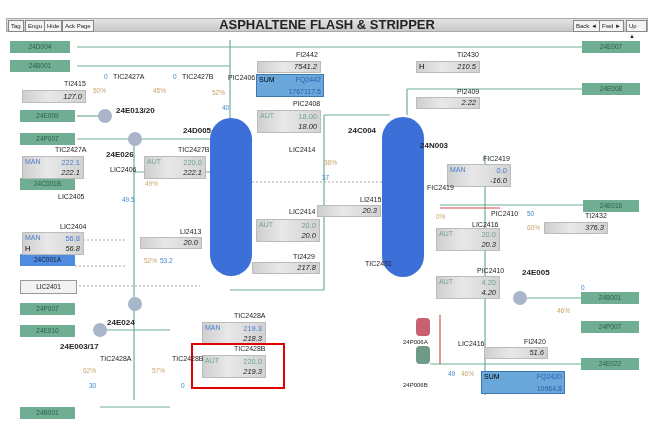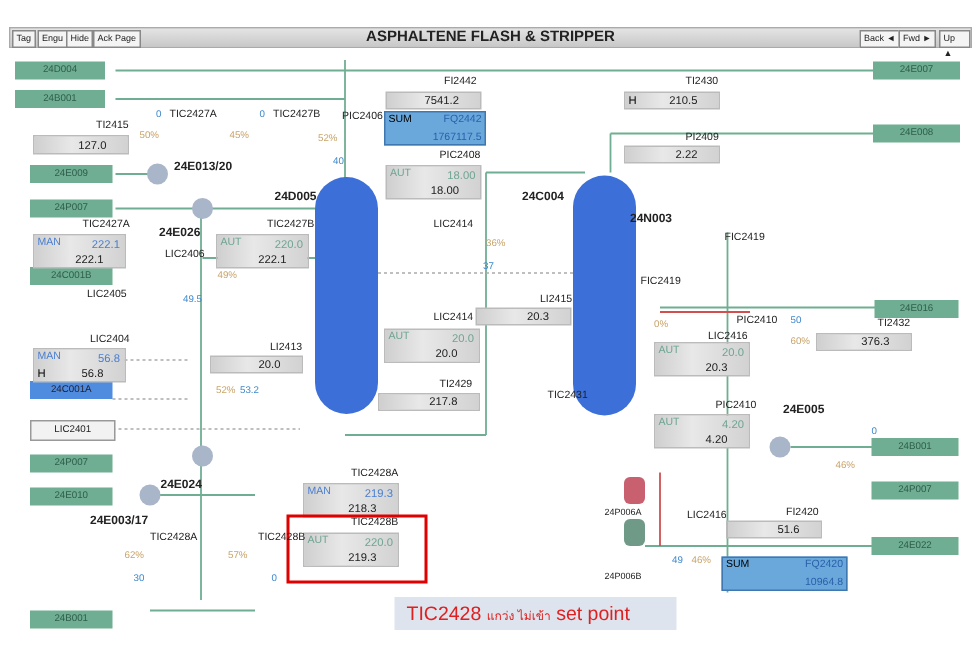--- a/index.html
+++ b/index.html
@@ -1,25 +1,25 @@
 <!DOCTYPE html>
 <html><head>
 <meta charset="utf-8">
 <style>
   body{margin:0;padding:0;background:#fff;font-family:"Liberation Sans",sans-serif;}
   #root{position:relative;width:651px;height:432px;overflow:hidden;background:#fff;}
   .topbar{position:absolute;left:6px;top:18px;width:640px;height:12px;background:linear-gradient(#e4e4e4,#c8c8c8);border:1px solid #aaa;}
   .tbtn{position:absolute;top:1px;height:10px;font-size:6px;line-height:10px;padding:0 2px;background:#f4f4f4;border:1px solid #888;color:#222;cursor:pointer;}
-  .title{position:absolute;left:0;right:0;top:0;text-align:center;font-size:10px;font-weight:bold;line-height:12px;color:#222;}
+  .title{position:absolute;left:0;right:0;top:0;text-align:center;font-size:13px;font-weight:bold;line-height:12px;color:#222;}
   .lbl{position:absolute;font-size:7px;color:#222;white-space:nowrap;}
   .blbl{position:absolute;font-size:8px;font-weight:bold;color:#222;white-space:nowrap;}
   .box{position:absolute;background:linear-gradient(90deg,#cfcfcf,#e8e8e8 40%,#d2d2d2);border:1px solid #bbb;font-size:7.5px;}
   .box .m{position:absolute;left:2px;top:1px;font-size:7px;}
   .box .sp{position:absolute;right:3px;top:1px;}
-  .box .pv{position:absolute;right:14px;bottom:1px;color:#222;}
+  .box .pv{position:absolute;right:3px;bottom:1px;color:#222;font-style:italic;}
   .man{color:#4a7fd0;}
   .aut{color:#6fa592;}
   .arrow{position:absolute;height:12px;font-size:6.5px;line-height:12px;text-align:center;color:#2f5e4c;background:#6fae92;}
   .pct{position:absolute;font-size:6.5px;color:#c9a46b;}
   .num{position:absolute;font-size:6.5px;color:#3f88cc;}
   .sum{position:absolute;background:#6aa8dc;border:1px solid #3f78b0;font-size:7px;}
   .note{position:absolute;left:263px;top:398px;width:180px;height:22px;background:#dde4ee;color:#e02020;font-size:13px;line-height:22px;padding-left:8px;}
   .note small{font-size:8px;}
   .hl{position:absolute;left:191px;top:343px;width:90px;height:42px;border:2px solid #e00000;}
 </style>
@@ -193,20 +193,25 @@
       <span style="position:absolute;left:2px;top:0">H</span>
       <span class="pv">210.5</span>
     </div>
 
   <div class="lbl" style="left:457px;top:88px">PI2409</div>
   <div class="box" style="left:416px;top:97px;width:62px;height:10px">
       <span class="pv">2.22</span>
     </div>
 
   <div class="lbl" style="left:483px;top:155px">FIC2419</div>
+  <div class="box" style="left:447px;top:164px;width:62px;height:21px">
+      <span class="m man">MAN</span>
+      <span class="sp man">0.0</span>
+      <span class="pv">-16.0</span>
+    </div>
   <div class="lbl" style="left:427px;top:184px">FIC2419</div>
   <div class="pct" style="left:436px;top:213px">0%</div>
 
   <div class="lbl" style="left:472px;top:221px">LIC2416</div>
   <div class="box" style="left:436px;top:228px;width:62px;height:21px">
       <span class="m aut">AUT</span>
       <span class="sp aut">20.0</span>
       <span class="pv">20.3</span>
     </div>
 
@@ -265,14 +270,13 @@
   <div class="lbl" style="left:524px;top:338px">FI2420</div>
   <div class="box" style="left:484px;top:347px;width:62px;height:10px">
       <span class="pv">51.6</span>
     </div>
   <div class="sum" style="left:481px;top:371px;width:82px;height:21px">
       <span style="position:absolute;left:2px;top:1px">SUM</span>
       <span style="position:absolute;right:2px;top:1px;color:#2a5fa8">FQ2420</span>
       <span style="position:absolute;right:2px;bottom:1px;color:#2a5fa8">10964.8</span>
     </div>
 
-  <div class="note"><span>TIC2428</span> <small>แกว่ง ไม่เข้า</small> <span>set point</span></div>
 </div>
 
 </body></html>

